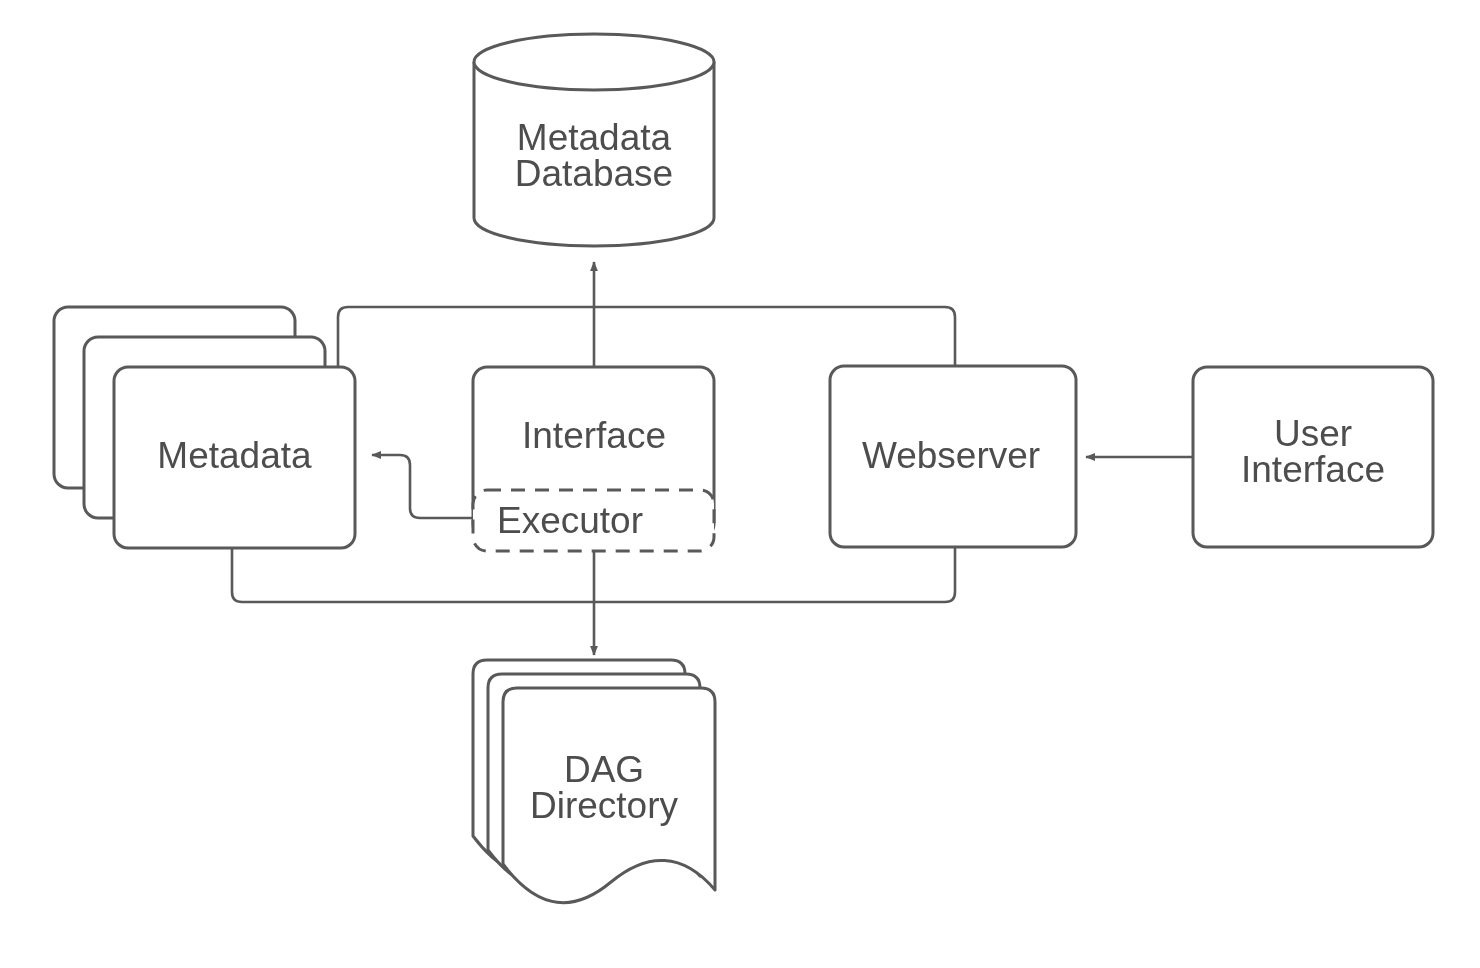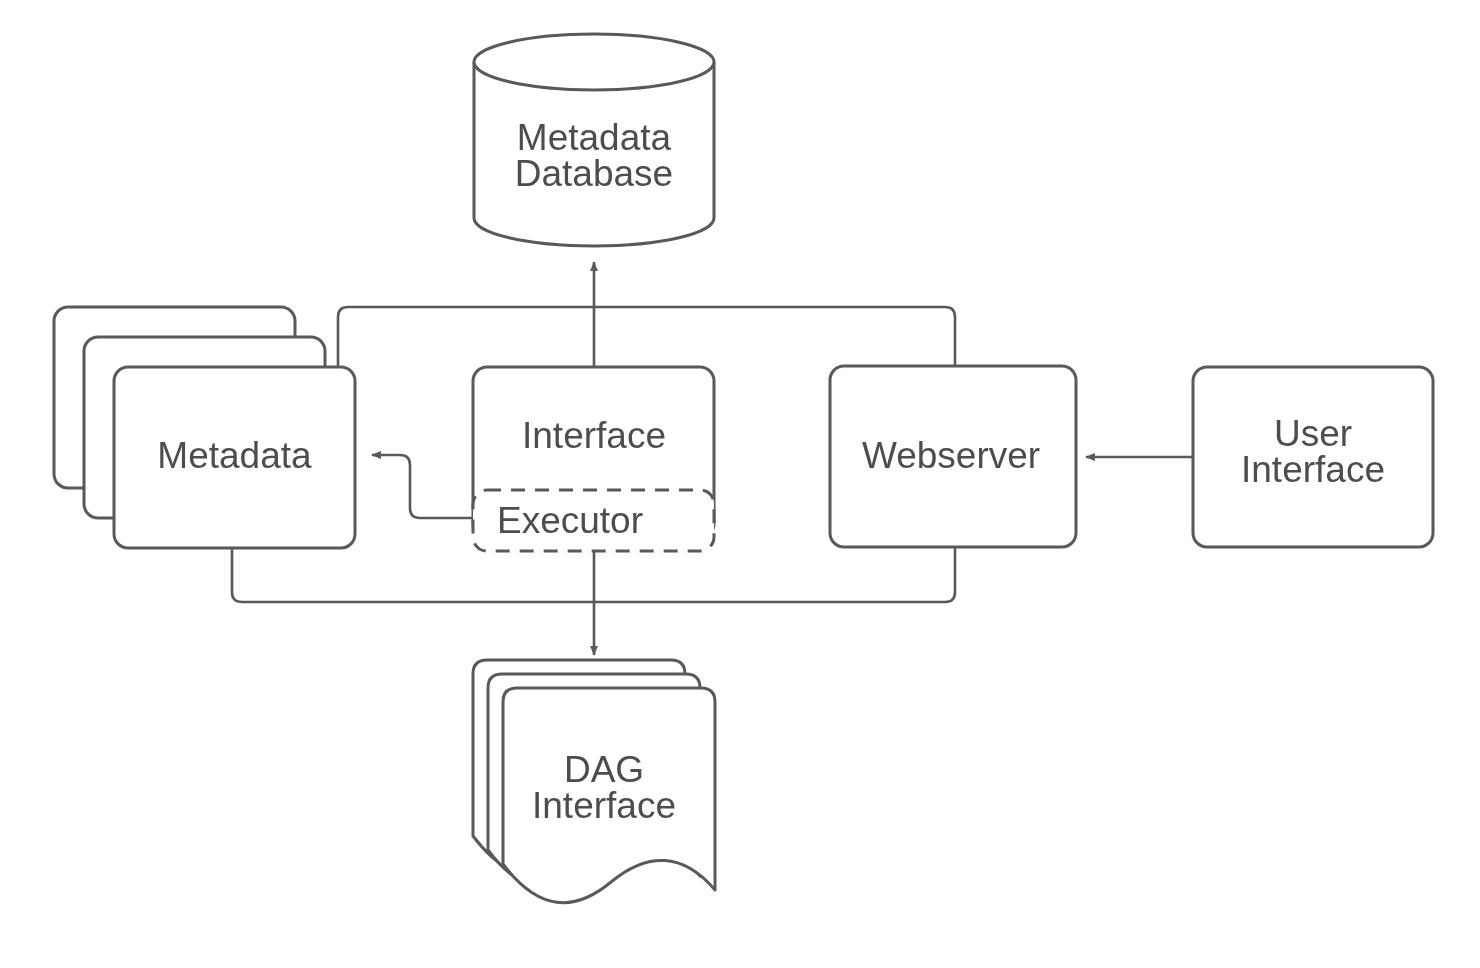--- a/index.html
+++ b/index.html
@@ -131,15 +131,15 @@
   <div class="node-label lbl-scheduler">Interface</div>
 
   <div class="node-label lbl-executor">Executor</div>
 
   <div class="node-label lbl-webserver">Webserver</div>
 
   <div class="node-label lbl-ui">User
 Interface</div>
 
   <div class="node-label lbl-dag">DAG
-Interface</div>
+Directory</div>
 
 </div>
 
 </body></html>

